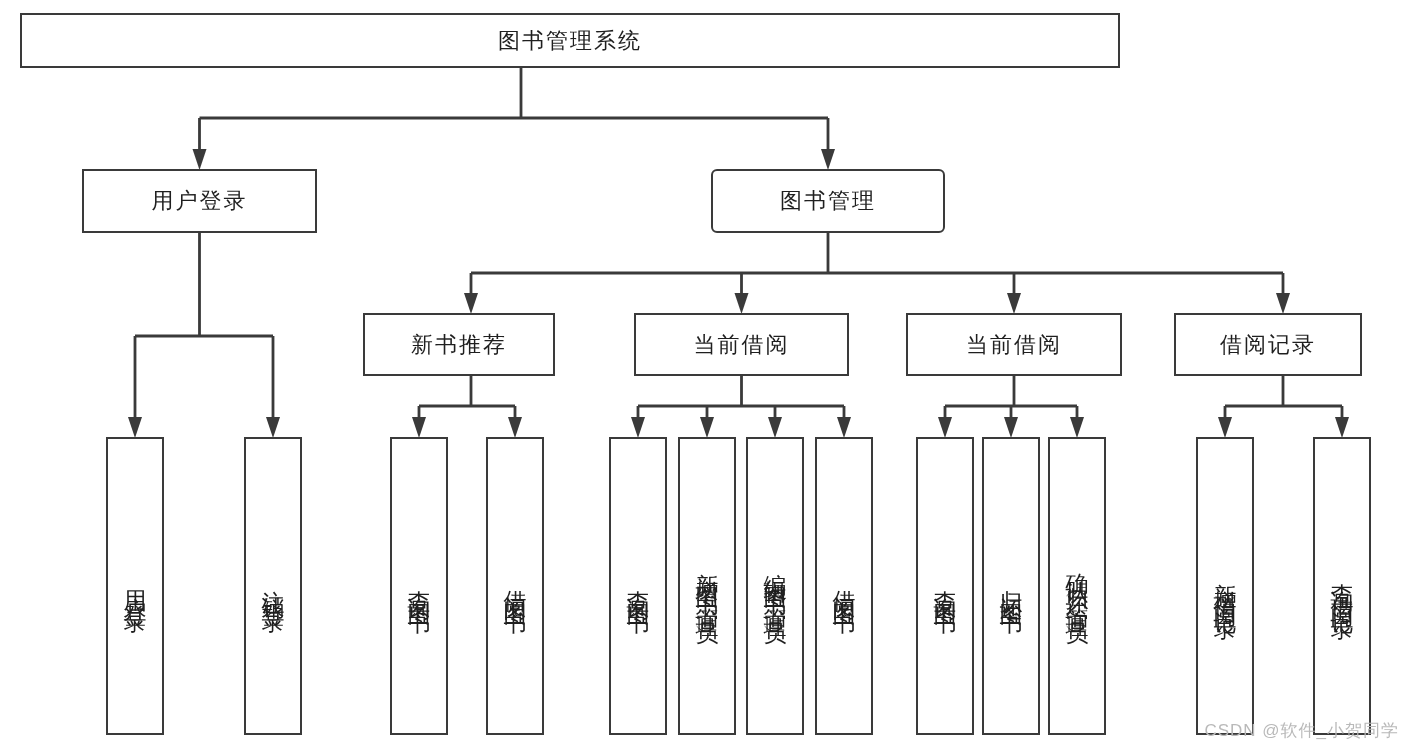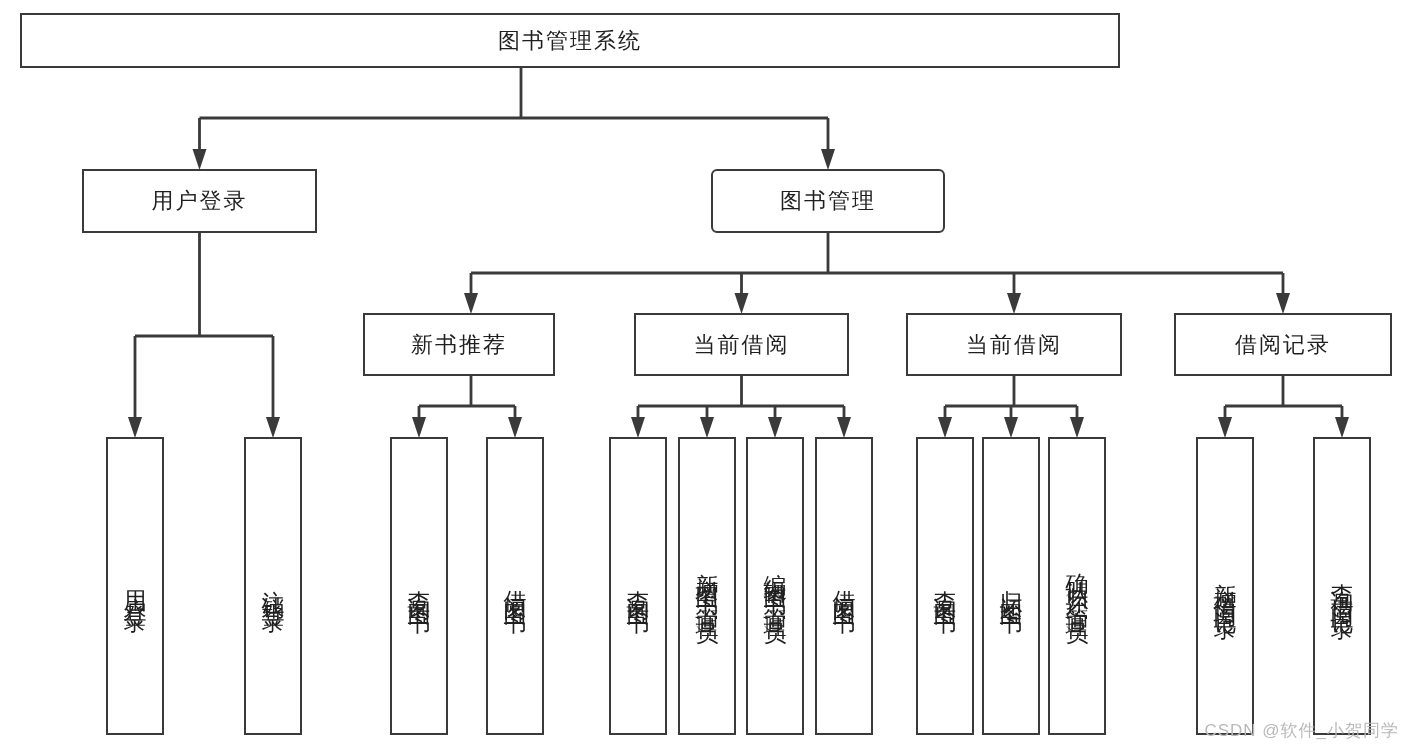--- a/index.html
+++ b/index.html
@@ -107,21 +107,21 @@
       </div>
       <div class="node h" style="left: 363px; top: 313px; width: 192px; height: 63px;">
         <span>新书推荐</span>
       </div>
       <div class="node h" style="left: 634px; top: 313px; width: 215px; height: 63px;">
         <span>当前借阅</span>
       </div>
       <div class="node h" style="left: 906px; top: 313px; width: 216px; height: 63px; text-align: center;">
         <span>当前借阅</span>
       </div>
-      <div class="node h" style="left: 1174px; top: 313px; width: 218px; height: 63px; font-family: Liberation Serif, serif;">
+      <div class="node h" style="left: 1174px; top: 313px; width: 188px; height: 63px; font-family: Liberation Serif, serif;">
         <span>借阅记录</span>
       </div>
       <div class="node v" style="left: 106px; top: 437px; width: 58px; height: 298px;">
         <span>用户登录</span>
       </div>
       <div class="node v" style="left: 244px; top: 437px; width: 58px; height: 298px;">
         <span>注销登录</span>
       </div>
       <div class="node v" style="left: 390px; top: 437px; width: 58px; height: 298px;">
         <span>查询图书</span>

